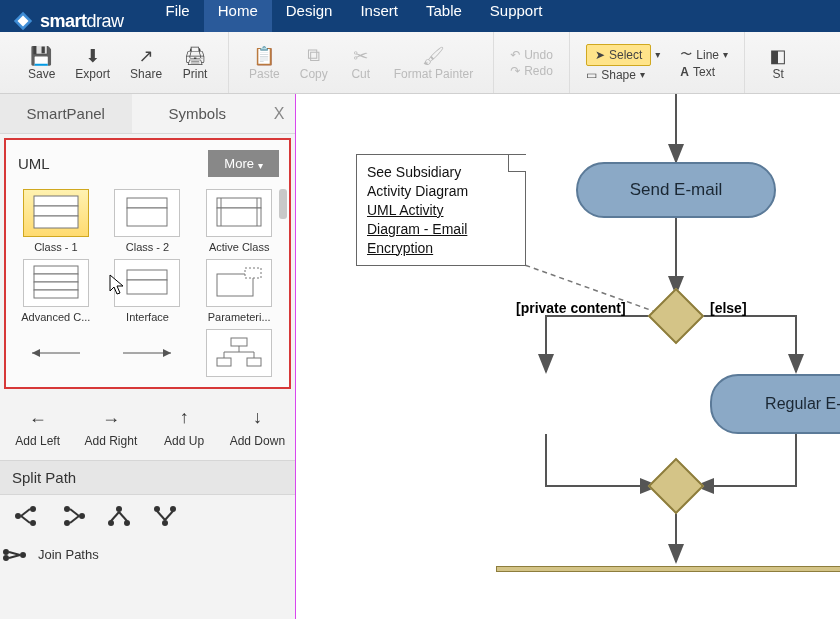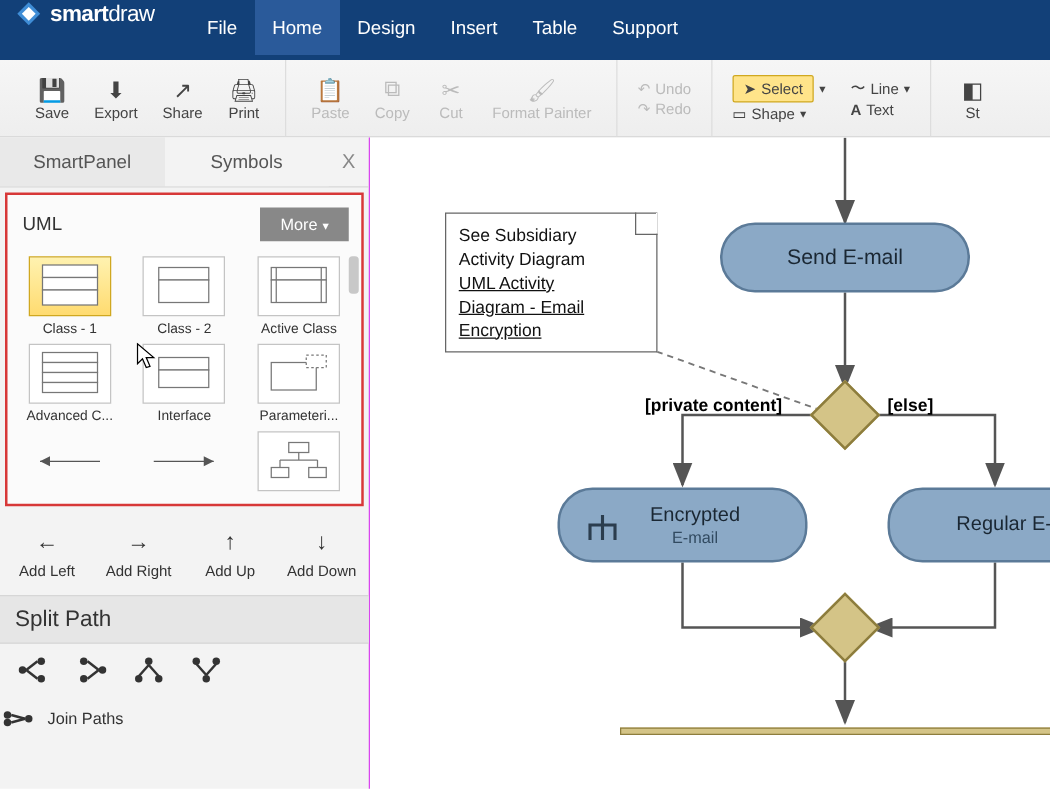--- a/index.html
+++ b/index.html
@@ -1,19 +1,19 @@
 <!DOCTYPE html>
 <html><head>
 <meta charset="utf-8">
 <style>
 * { margin: 0; padding: 0; box-sizing: border-box; font-family: "Segoe UI", Arial, sans-serif; }
 body { width: 840px; height: 631px; overflow: hidden; background: #fff; }
 
 
-.menubar { display: flex; align-items: flex-start; height: 48px; background: #124078; color: #fff; padding: 0 12px; }
+.menubar { display: flex; align-items: flex-end; height: 32px; background: #124078; color: #fff; padding: 0 12px; }
 .logo { display: flex; align-items: center; gap: 6px; margin-right: 28px; }
 .logo-icon { width: 22px; height: 22px; }
 .logo-text { font-size: 18px; font-weight: 400; letter-spacing: -0.5px; }
 .logo-text b { font-weight: 700; }
 .menubar .menu-item { padding: 0 14px; height: 44px; display: flex; align-items: center; font-size: 15px; cursor: pointer; }
 .menubar .menu-item.active { background: #2a5a9a; }
 
 
 .toolbar { display: flex; align-items: stretch; height: 62px; background: linear-gradient(#f6f6f6,#eeeeee); border-bottom: 1px solid #d0d0d0; padding: 0 8px; }
 .tool-group { display: flex; align-items: center; padding: 0 10px; border-right: 1px solid #ddd; }
@@ -47,21 +47,21 @@
 .sym-cell { display: flex; flex-direction: column; align-items: center; gap: 4px; font-size: 11px; color: #333; cursor: pointer; }
 .sym-cell .thumb { width: 66px; height: 48px; background: #fff; border: 1px solid #c4c4c4; position: relative; display: flex; align-items: center; justify-content: center; }
 .sym-cell.selected .thumb { background: linear-gradient(#fff2b0,#ffdb70); border-color: #d0a820; }
 .symbols-body { position: relative; }
 
 
 .add-row { display: flex; padding: 8px 4px 6px 4px; gap: 6px; }
 .add-btn { flex: 1; display: flex; flex-direction: column; align-items: center; gap: 6px; font-size: 12px; color: #333; cursor: pointer; padding: 6px 0; }
 .add-btn .arrow { font-size: 18px; font-weight: bold; }
 
-.section-header { background: #e6e6e6; padding: 8px 12px; font-size: 18px; color: #333; border-top: 1px solid #d6d6d6; border-bottom: 1px solid #d6d6d6; }
+.section-header { background: #e6e6e6; padding: 8px 12px; font-size: 15px; color: #333; border-top: 1px solid #d6d6d6; border-bottom: 1px solid #d6d6d6; }
 .split-icons { display: flex; gap: 20px; padding: 10px 14px; }
 .split-icons .sicon { width: 26px; height: 22px; cursor: pointer; }
 .join-row { display: flex; align-items: center; gap: 10px; padding: 10px 2px; font-size: 13px; color: #333; cursor: pointer; }
 
 
 .node { position: absolute; background: #8ba9c6; border: 2px solid #5b7a98; border-radius: 28px; display: flex; flex-direction: column; align-items: center; justify-content: center; color: #1a2733; font-size: 17px; }
 .node.small { font-size: 16px; }
 .node .sub { font-size: 13px; color: #314a60; }
 .diamond { position: absolute; width: 40px; height: 40px; background: #d4c487; border: 2px solid #8d7d3d; transform: rotate(45deg); }
 .note-box { position: absolute; background: #fff; border: 1px solid #666; padding: 8px 10px 8px 10px; font-size: 14px; line-height: 1.35; color: #111; width: 170px; }
@@ -393,27 +393,20 @@
 
     <div class="node" style="left:280px; top:68px; width:200px; height:56px;">
       <span>Send E-mail</span>
     </div>
 
     <div class="diamond" style="left:360px; top:202px;"></div>
 
     <div class="edge-label" style="left:220px; top:206px;">[private content]</div>
     <div class="edge-label" style="left:414px; top:206px;">[else]</div>
 
-    <div class="node small" style="left:150px; top:280px; width:200px; height:60px;">
-      <svg width="28" height="24" style="position:absolute;left:20px;top:18px">
-          <path d="M14 2 L14 22 M4 22 L4 10 L24 10 L24 22" stroke="#2b3d4e" stroke-width="2.5" fill="none"></path>
-        </svg>
-      <span style="margin-left:20px">Encrypted</span>
-      <span class="sub" style="margin-left:20px">E-mail</span>
-    </div>
 
     <div class="node small" style="left:414px; top:280px; width:200px; height:60px;">
       <span>Regular E-m</span>
     </div>
 
     <div class="diamond" style="left:360px; top:372px;"></div>
 
     <div class="ground-bar" style="left:200px; top:472px; width:360px;"></div>
 
   </div>

